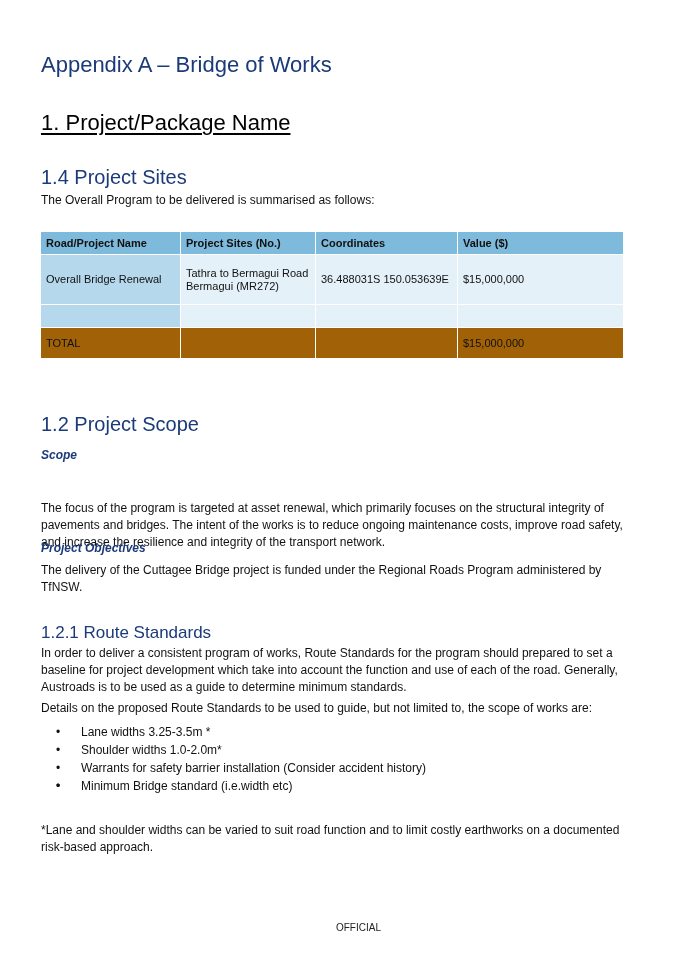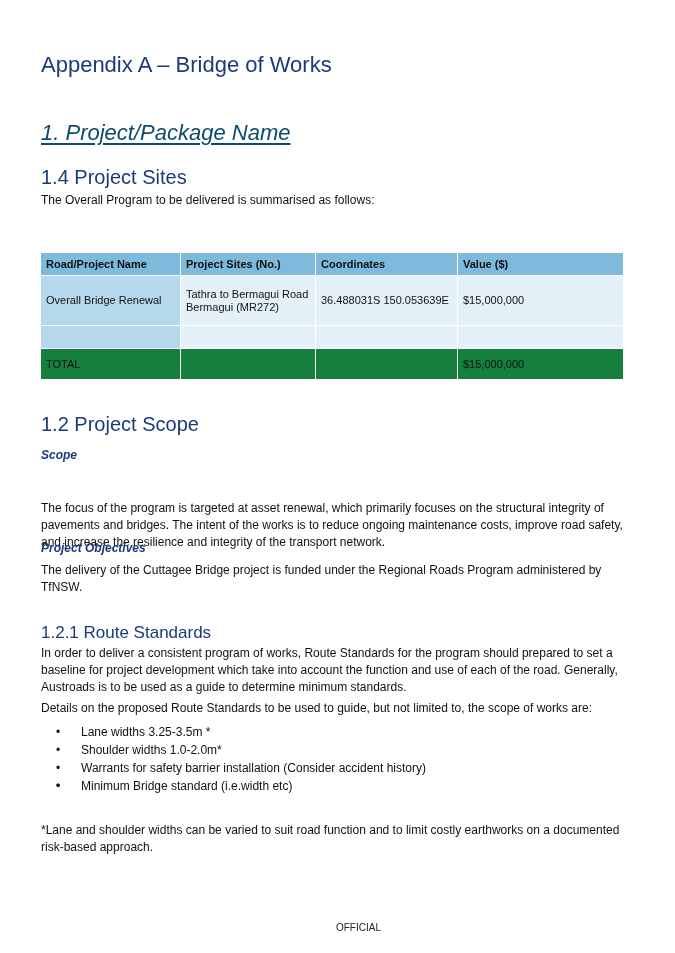--- a/index.html
+++ b/index.html
@@ -1,32 +1,32 @@
 <!DOCTYPE html>
 <html><head>
 <meta charset="utf-8">
 <style>
   html, body { margin: 0; padding: 0; background: #ffffff; }
   body { width: 675px; height: 953px; position: relative; overflow: hidden;
          font-family: "Liberation Sans", sans-serif; color: #111; }
   .abs { position: absolute; }
   .h-title { left: 41px; top: 52px; font-size: 22px; color: #1b3a7a; white-space: nowrap; }
-  .h1 { left: 41px; top: 120px; font-size: 22px; color: #0c4a6e; text-decoration: underline; text-underline-offset: 3px; text-decoration-thickness: 1.5px; white-space: nowrap; font-style: italic; }
+  .h1 { left: 41px; top: 110px; font-size: 22px; color: #000000; text-decoration: underline; text-underline-offset: 3px; text-decoration-thickness: 1.5px; white-space: nowrap; }
   .h2 { font-size: 20px; color: #1b3a7a; white-space: nowrap; }
   .h3 { font-size: 17px; color: #1b3a7a; white-space: nowrap; }
   .sub { font-size: 12px; font-weight: bold; font-style: italic; color: #1b3a7a; }
   .p { font-size: 12px; line-height: 17px; color: #111; width: 600px; }
-  table { position: absolute; left: 41px; top: 253px; border-collapse: collapse; font-size: 11px; }
+  table { position: absolute; left: 41px; top: 232px; border-collapse: collapse; font-size: 11px; }
   td, th { padding: 0 5px; text-align: left; vertical-align: middle; border-right: 1px solid #ffffff; border-bottom: 1px solid #ffffff; }
   th { background: #7ebadb; font-weight: bold; height: 22px; }
   tr.r-data td { height: 49px; background: #e4f1f8; line-height: 13px; }
   tr.r-data td.c0 { background: #b5d8ec; }
   tr.r-empty td { height: 22px; background: #e4f1f8; }
   tr.r-empty td.c0 { background: #b5d8ec; }
-  tr.r-total td { height: 30px; background: #15803d; }
+  tr.r-total td { height: 30px; background: #a16207; }
   .c0 { width: 129px; } .c1 { width: 124px; } .c2 { width: 131px; } .c3 { width: 155px; }
   ul { position: absolute; left: 41px; top: 723px; margin: 0; padding: 0 0 0 40px; list-style: none; font-size: 12px; }
   li { line-height: 18px; position: relative; }
   li .bullet { position: absolute; left: -25px; top: 0; }
   .footer { left: 0; width: 675px; top: 922px; text-align: center; font-size: 10px; color: #222; margin-left: 21px; }
 </style>
 </head>
 <body>
 
 <div class="abs h-title">Appendix A – Bridge of Works</div>

